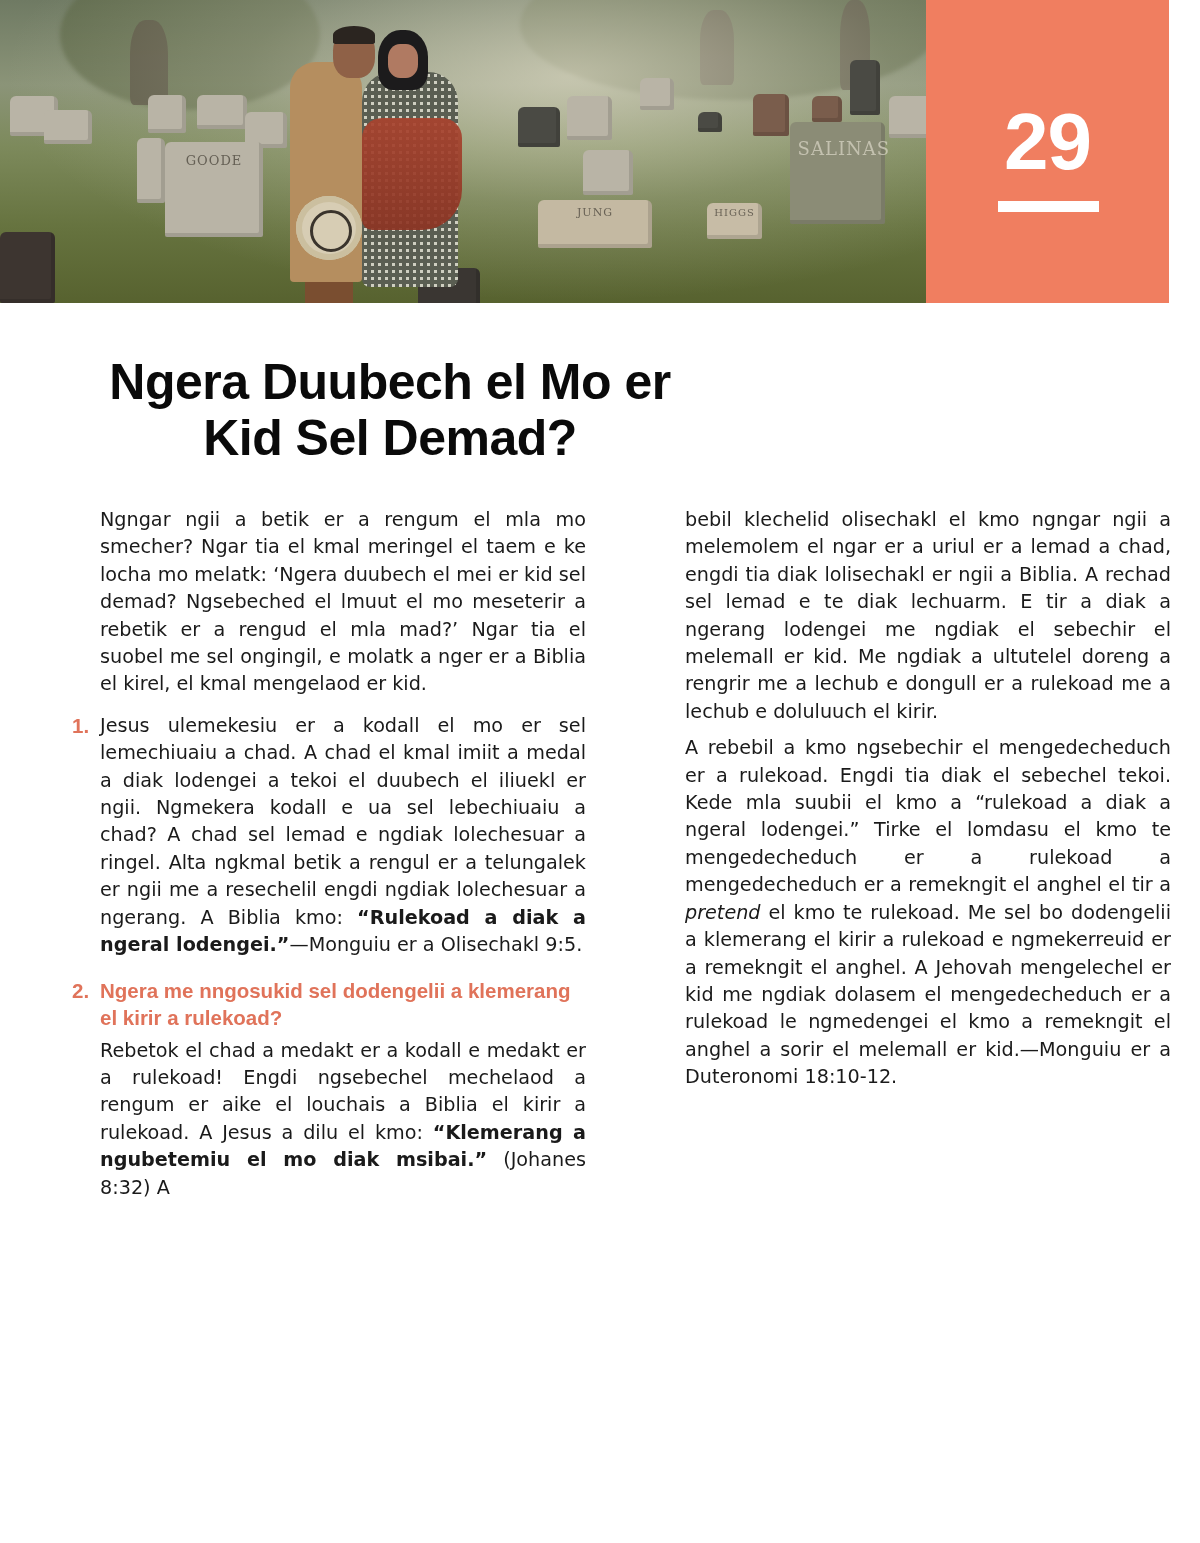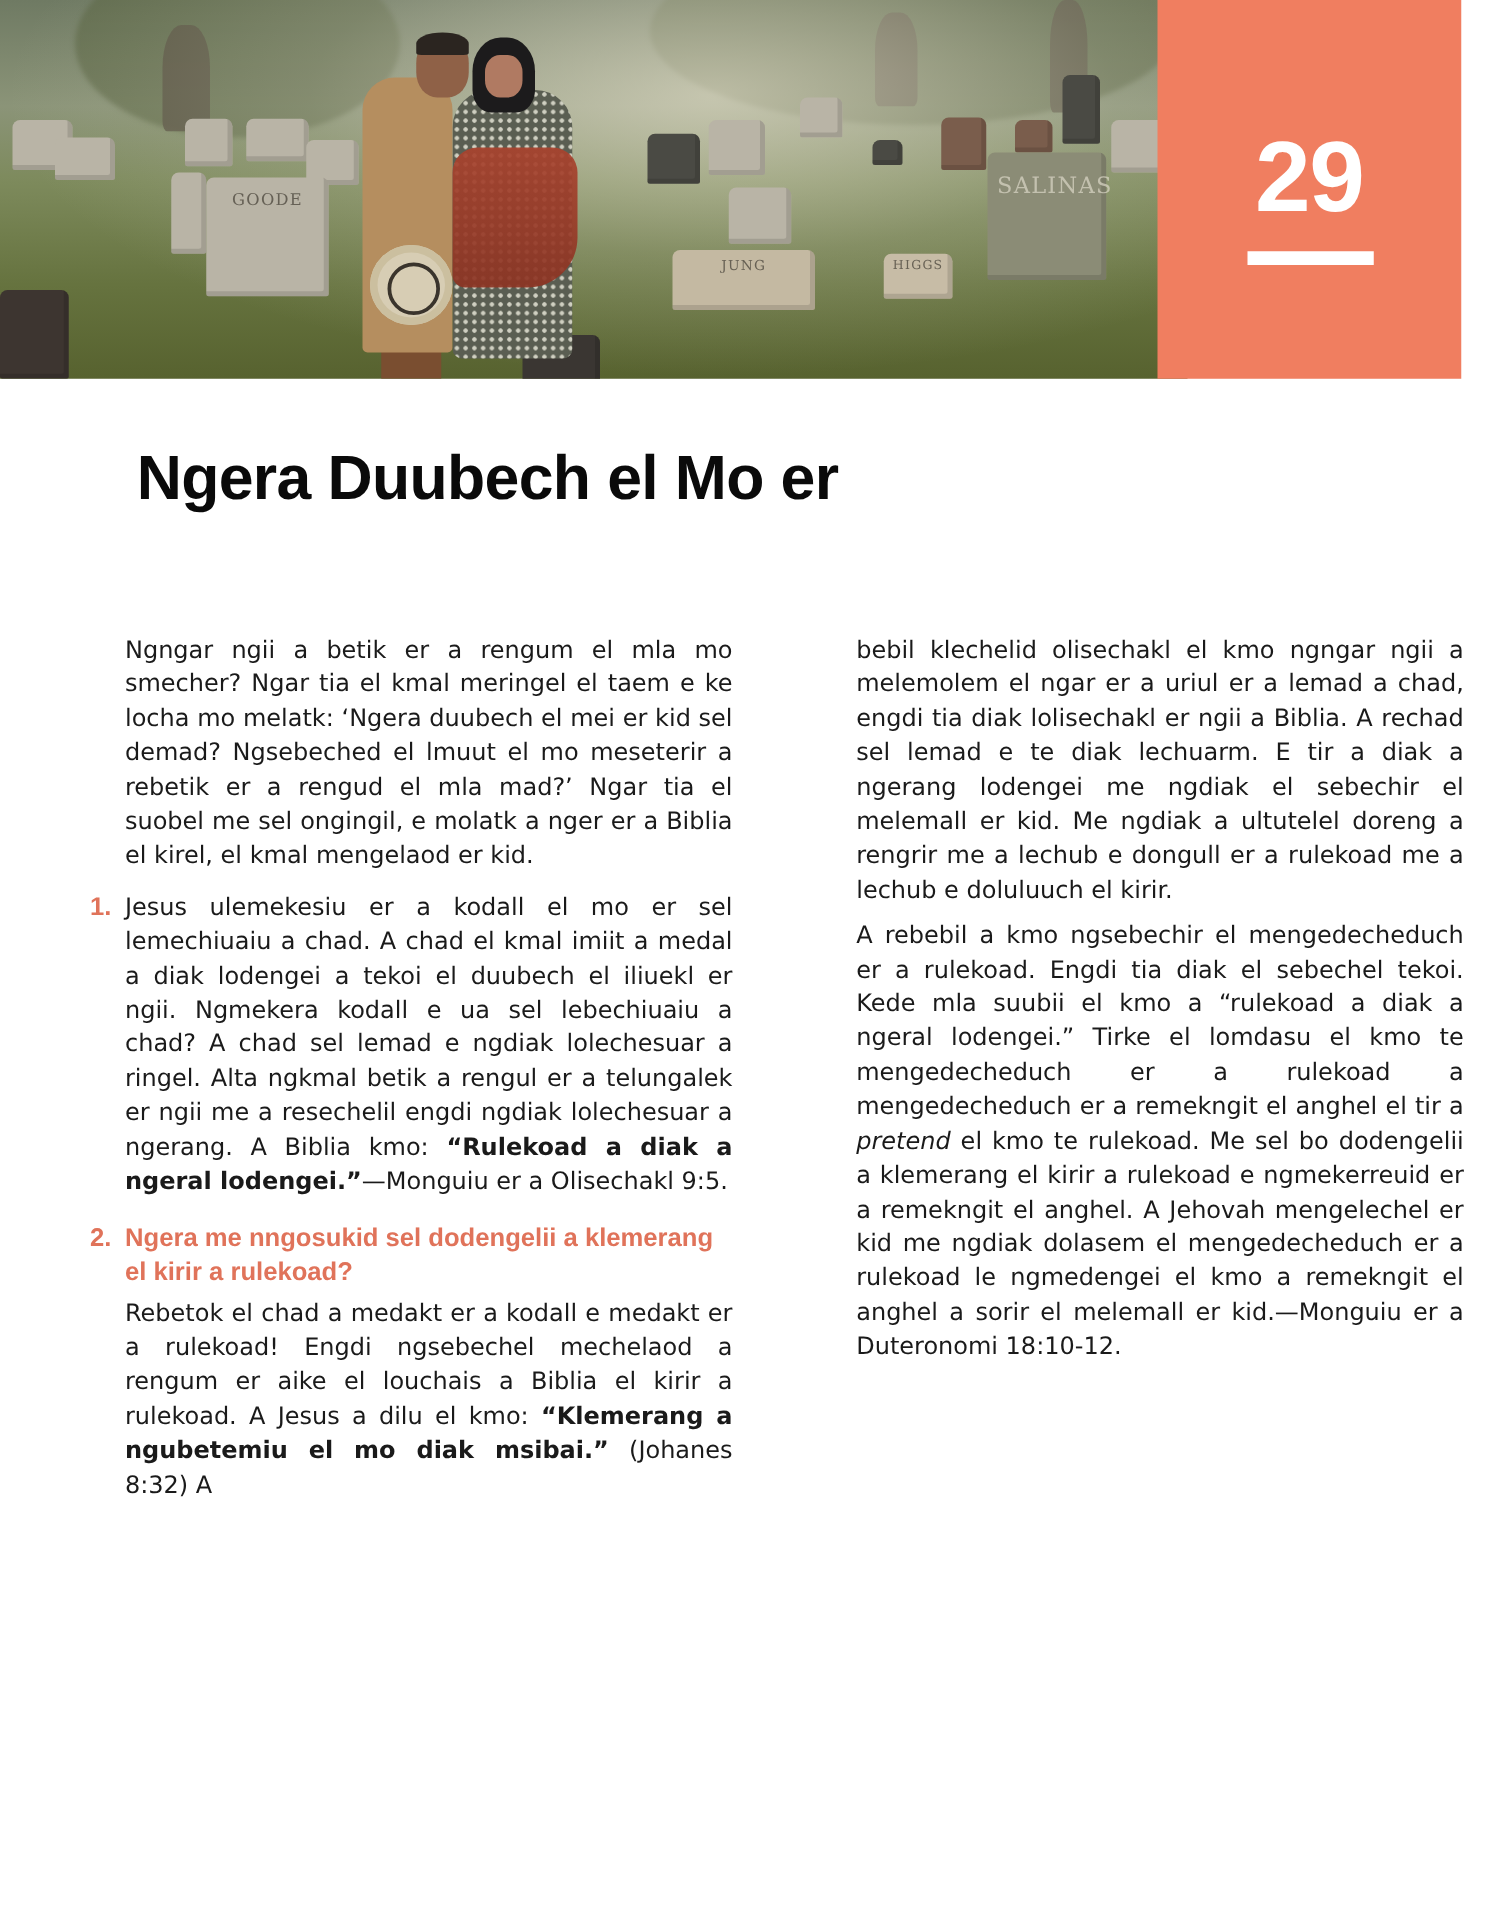--- a/index.html
+++ b/index.html
@@ -110,20 +110,21 @@
   </div>
 </div>
 
 <div class="chapter">
   <div class="num">29</div>
   <div class="rule"></div>
 </div>
 
 <h1 class="title">
   <span>Ngera Duubech el Mo er</span><br>
+  <span>Kid Sel Demad?</span>
 </h1>
 
 <div class="col left">
   <p>Ngngar ngii a betik er a rengum el mla mo smecher? Ngar tia el kmal meringel el taem e ke locha mo melatk: ‘Ngera duubech el mei er kid sel demad? Ngsebeched el lmuut el mo meseterir a rebetik er a rengud el mla mad?’ Ngar tia el suobel me sel ongingil, e molatk a nger er a Biblia el kirel, el kmal mengelaod er kid.</p>
 
   <div class="q">
     <span class="qnum">1.</span>
   </div>
   <p>
     <span>Jesus ulemekesiu er a kodall el mo er sel lemechiuaiu a chad. A chad el kmal imiit a medal a diak lodengei a tekoi el duubech el iliuekl er ngii. Ngmekera kodall e ua sel lebechiuaiu a chad? A chad sel lemad e ngdiak lolechesuar a ringel. Alta ngkmal betik a rengul er a telungalek er ngii me a resechelil engdi ngdiak lolechesuar a ngerang. A Biblia kmo: </span><span class="bold">“Rulekoad a diak a ngeral lodengei.”</span><span>—Monguiu er a Olisechakl 9:5.</span>

